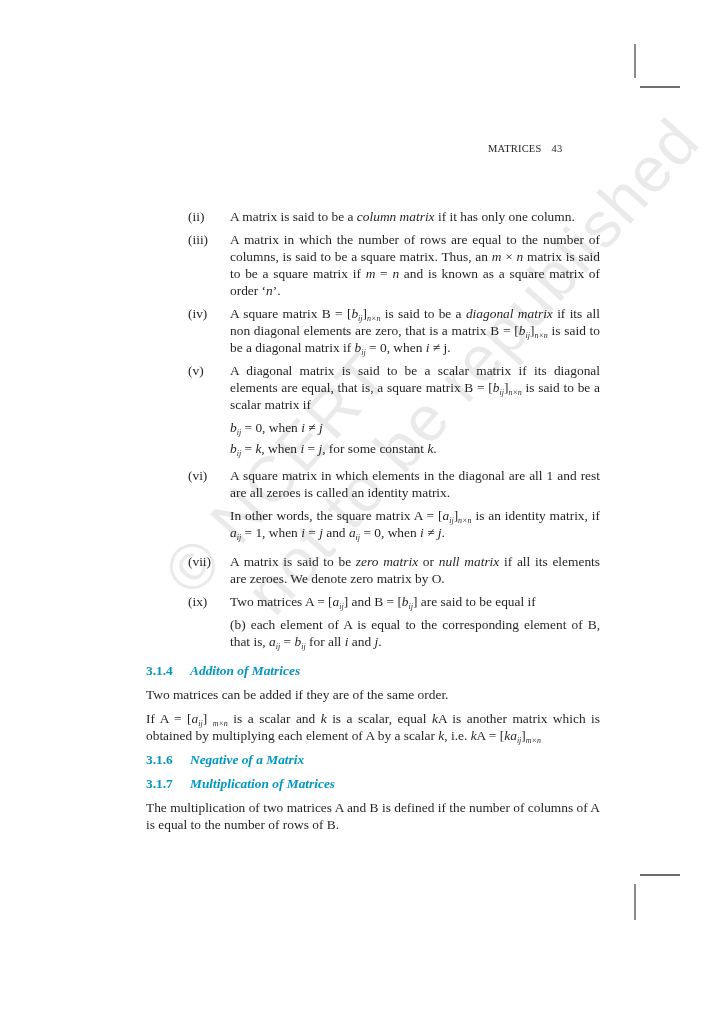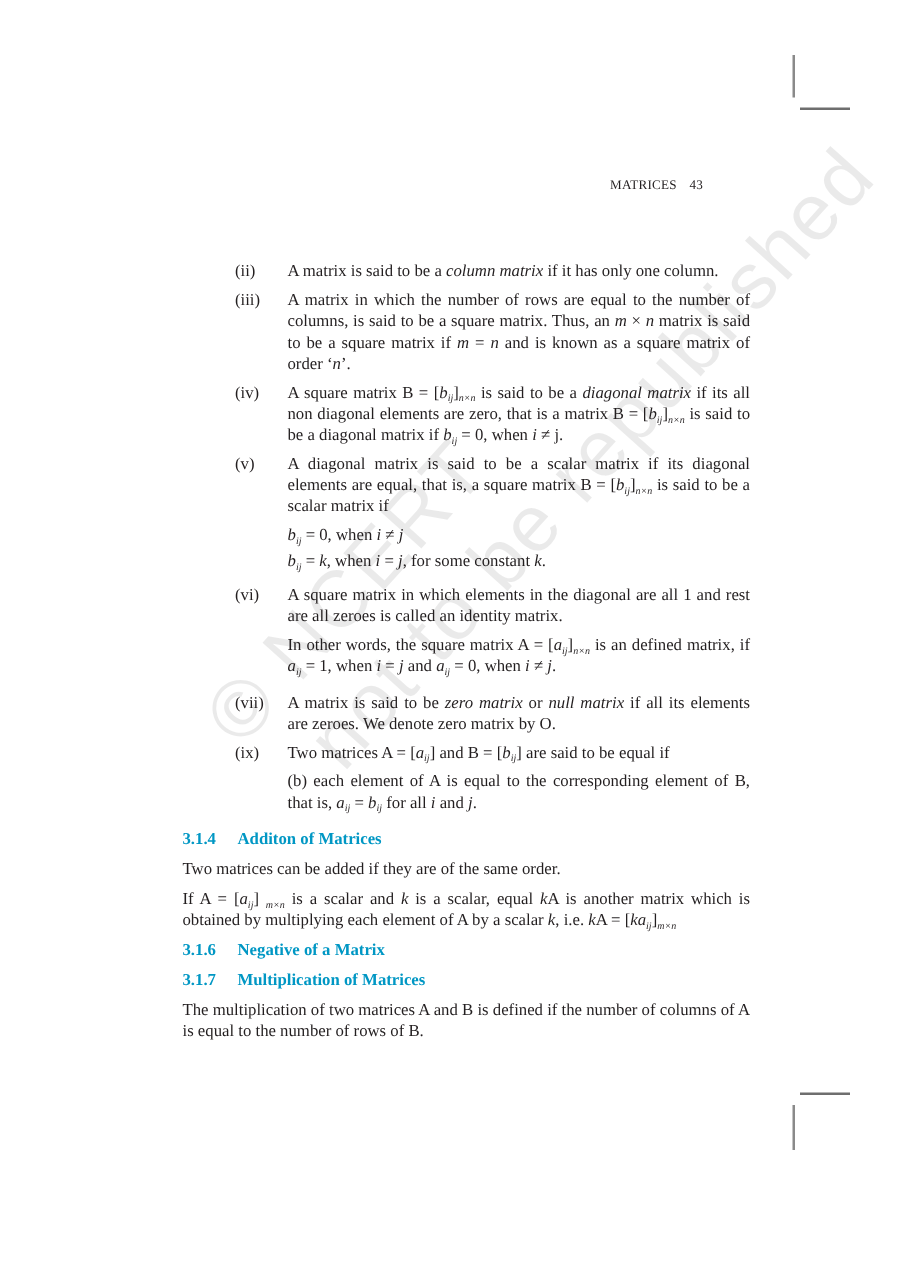--- a/index.html
+++ b/index.html
@@ -24,21 +24,21 @@
     .item .num { padding-left: 0; }
     .item-wrap { padding-left: 42px; }
     .num { width: 32px; flex: 0 0 32px; }
     .body { flex: 1; text-align: justify; }
     .para { margin: 0 0 6px 0; }
     .sub { margin: 4px 0 4px 0; }
     i { font-style: italic; }
     sub { font-size: 8px; vertical-align: -3px; line-height: 0; font-style: italic; }
     .sec { color: #0097c4; font-weight: bold; margin: 4px 0 7px 0; }
     .sec .snum { display: inline-block; width: 44px; }
-    .sec .stitle { }
+    .sec .stitle { font-style: italic; }
     .plain { margin: 0 0 7px 0; text-align: justify; }
   </style>
 </head>
 <body>
 
 <div class="crop-v" style="left:634px; top:44px; height:34px;"></div>
 <div class="crop-h" style="left:640px; top:86px; width:40px;"></div>
 <div class="crop-h" style="left:640px; top:874px; width:40px;"></div>
 <div class="crop-v" style="left:634px; top:884px; height:36px;"></div>
 
@@ -75,21 +75,21 @@
         <div class="para"><span>A diagonal matrix is said to be a scalar matrix if its diagonal elements are equal, that is, a square matrix B = [</span><i>b</i><sub>ij</sub>]<sub>n×n</sub><span> is said to be a scalar matrix if</span></div>
         <div class="sub"><i>b</i><sub>ij</sub><span> = 0, when </span><i>i</i><span> ≠ </span><i>j</i></div>
         <div class="sub"><i>b</i><sub>ij</sub><span> = </span><i>k</i><span>, when </span><i>i</i> = <i>j</i><span>, for some constant </span><i>k</i><span>.</span></div>
       </div>
     </div>
 
     <div class="item">
       <span class="num">(vi)</span>
       <div class="body">
         <div class="para">A square matrix in which elements in the diagonal are all 1 and rest are all zeroes is called an identity matrix.</div>
-        <div class="para"><span>In other words, the square matrix A = [</span><i>a</i><sub>ij</sub>]<sub>n×n</sub><span> is an defined matrix, if </span><i>a</i><sub>ij</sub><span> = 1, when </span><i>i</i> = <i>j</i><span> and </span><i>a</i><sub>ij</sub><span> = 0, when </span><i>i</i><span> ≠ </span><i>j</i>.</div>
+        <div class="para"><span>In other words, the square matrix A = [</span><i>a</i><sub>ij</sub>]<sub>n×n</sub><span> is an identity matrix, if </span><i>a</i><sub>ij</sub><span> = 1, when </span><i>i</i> = <i>j</i><span> and </span><i>a</i><sub>ij</sub><span> = 0, when </span><i>i</i><span> ≠ </span><i>j</i>.</div>
       </div>
     </div>
 
     <div class="item">
       <span class="num">(vii)</span>
       <div class="body"><span>A matrix is said to be </span><i>zero matrix</i><span> or </span><i>null matrix</i><span> if all its elements are zeroes. We denote zero matrix by O.</span></div>
     </div>
 
     <div class="item">
       <span class="num">(ix)</span>

